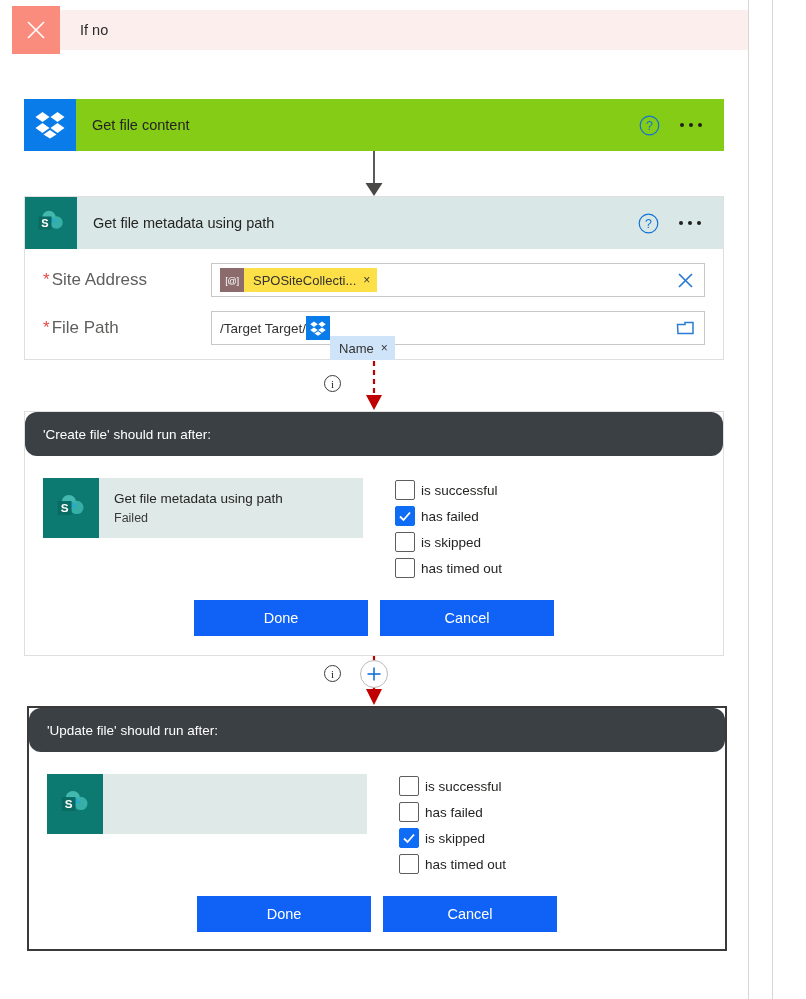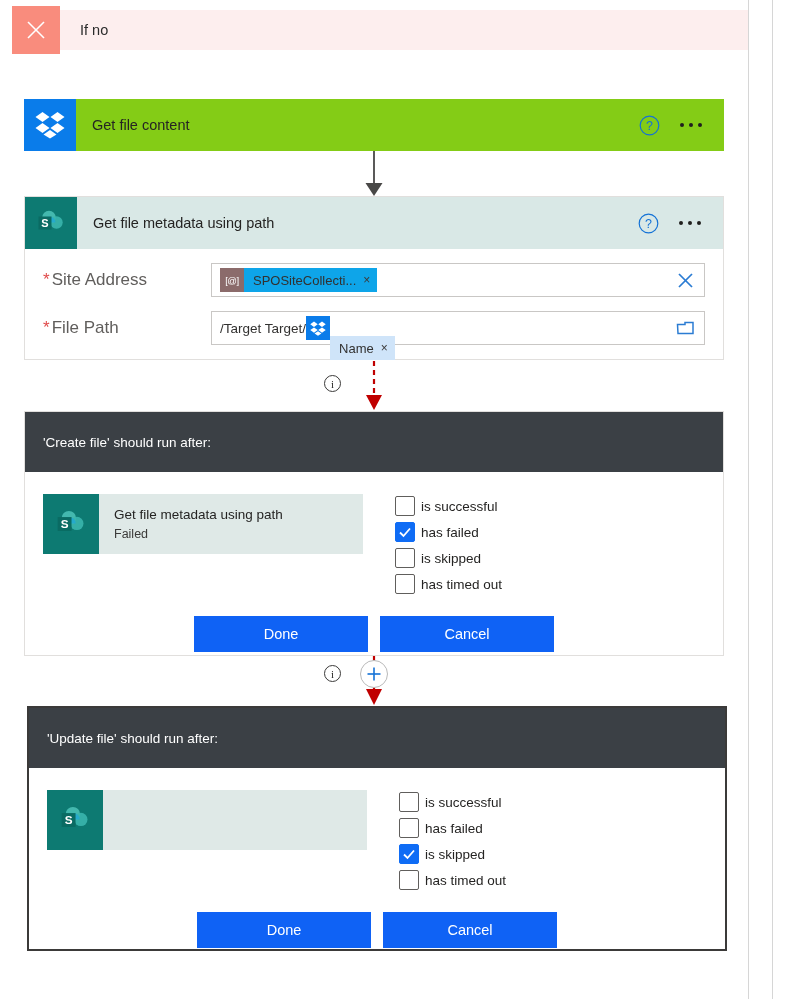--- a/index.html
+++ b/index.html
@@ -184,21 +184,21 @@
   .token-body {
     display: flex;
     align-items: center;
     gap: 7px;
     padding: 0 7px 0 9px;
     height: 24px;
     font-size: 13px;
     color: #323130;
     white-space: nowrap;
   }
-  .token-body.grey { background: #0ea5e9; }
+  .token-body.grey { background: #fde047; }
   .token-body.blue { background: #cfe4f9; margin-top: 40px; }
   .token-x {
     font-size: 12px;
     color: #3b3a39;
     line-height: 1;
     cursor: pointer;
   }
 
   
   .conn { position: absolute; }
@@ -231,27 +231,28 @@
     z-index: 3;
   }
 
   
   .runafter {
     position: absolute;
     box-sizing: border-box;
     background: #fff;
   }
   .runafter-head {
-    height: 60px;
+    height: 44px;
     background: #3b4045;
     display: flex;
     align-items: center;
     padding-left: 18px;
     color: #ffffff;
     font-size: 13.5px;
+    border-radius: 12px;
   }
   .runafter-body {
     display: flex;
     padding: 22px 18px 0 18px;
   }
   .ra-card {
     width: 320px;
     flex: 0 0 320px;
     height: 60px;
     background: #dfe9e7;

